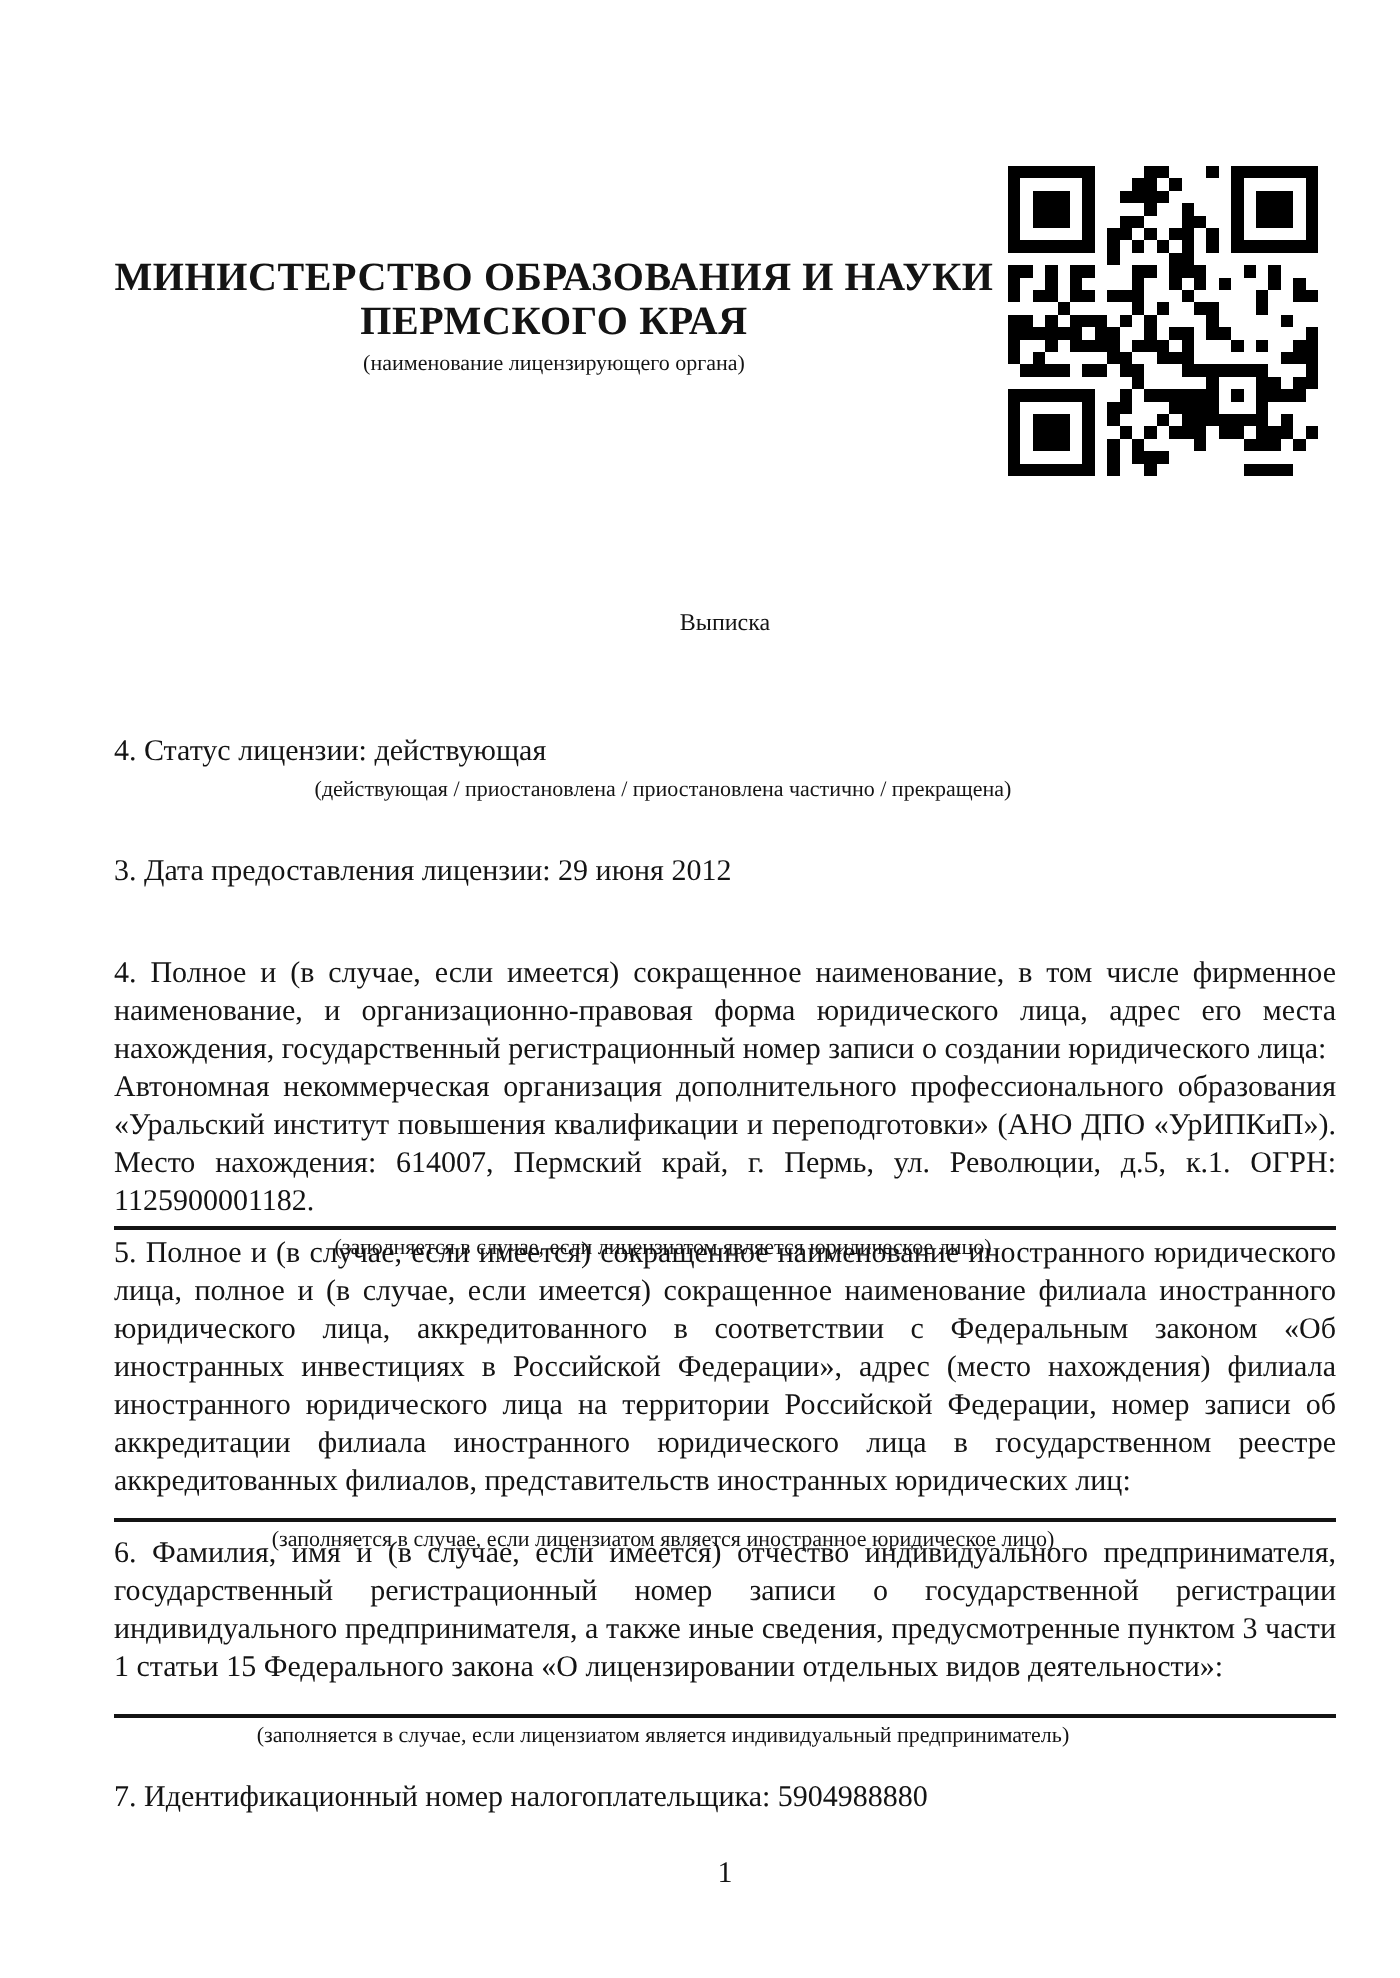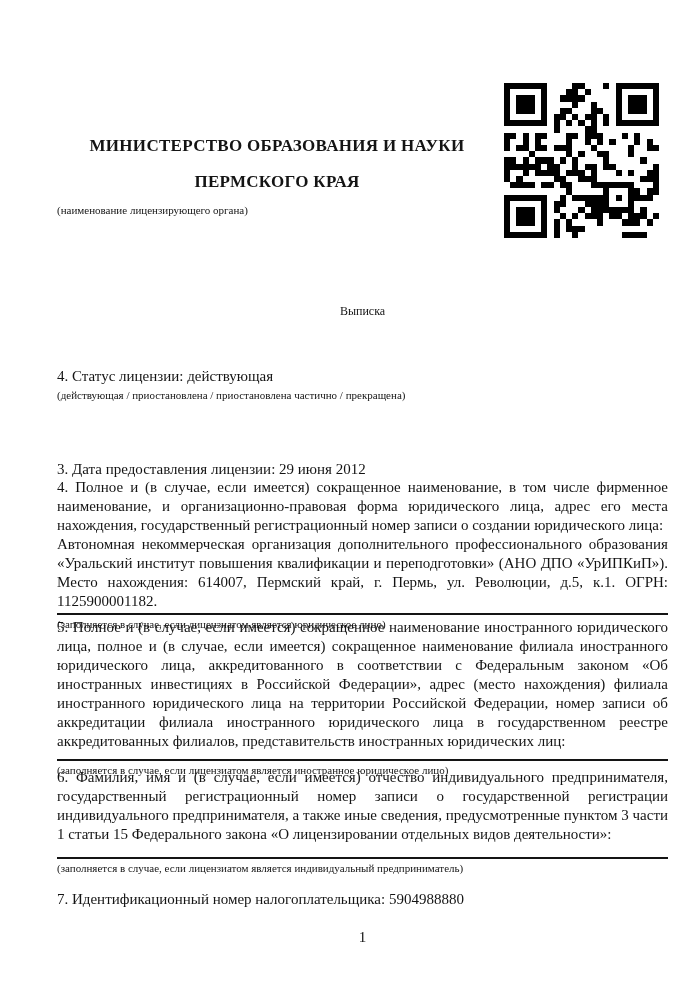--- a/index.html
+++ b/index.html
@@ -15,26 +15,26 @@
     width: 700px; height: 989px;
     background: #ffffff;
     overflow: hidden;
   }
   
   .header {
     position: absolute; left: 57px; top: 128px; width: 440px;
     text-align: center;
   }
   .org-name {
-    font-size: 17px; line-height: 36px; font-weight: bold;
+    font-size: 20px; line-height: 22px; font-weight: bold;
     letter-spacing: 0.3px;
     text-align: center;
   }
   .small-caption {
-    font-size: 11px; line-height: 14px; text-align: left;
+    font-size: 11px; line-height: 14px; text-align: center;
   }
   .header-caption { margin-top: 3px; }
   
   .qr {
     position: absolute; left: 504px; top: 83px;
     width: 155px; height: 155px;
     background: #ffffff;
   }
   
   .title {
@@ -371,21 +371,21 @@
   <div class="title">
     <div>Выписка</div>
   </div>
 
   <div class="item" style="top:367px">
     <div>4. Статус лицензии: действующая</div>
     <div class="small-caption under-caption">(действующая / приостановлена / приостановлена частично / прекращена)</div>
   </div>
 
 
-  <div class="item" style="top:460px">
+  <div class="item" style="top:427px">
     <div>3. Дата предоставления лицензии: 29 июня 2012</div>
   </div>
 
   <div class="item" style="top:478px">
     <div class="para">4. Полное и (в случае, если имеется) сокращенное наименование, в том числе фирменное наименование, и организационно-правовая форма юридического лица, адрес его места нахождения, государственный регистрационный номер записи о создании юридического лица:</div>
     <div class="para">Автономная некоммерческая организация дополнительного профессионального образования «Уральский институт повышения квалификации и переподготовки» (АНО ДПО «УрИПКиП»). Место нахождения: 614007, Пермский край, г. Пермь, ул. Революции, д.5, к.1. ОГРН: 1125900001182.</div>
     <div class="rule rule-tight"></div>
     <div class="small-caption under-caption">(заполняется в случае, если лицензиатом является юридическое лицо)</div>
   </div>
 

